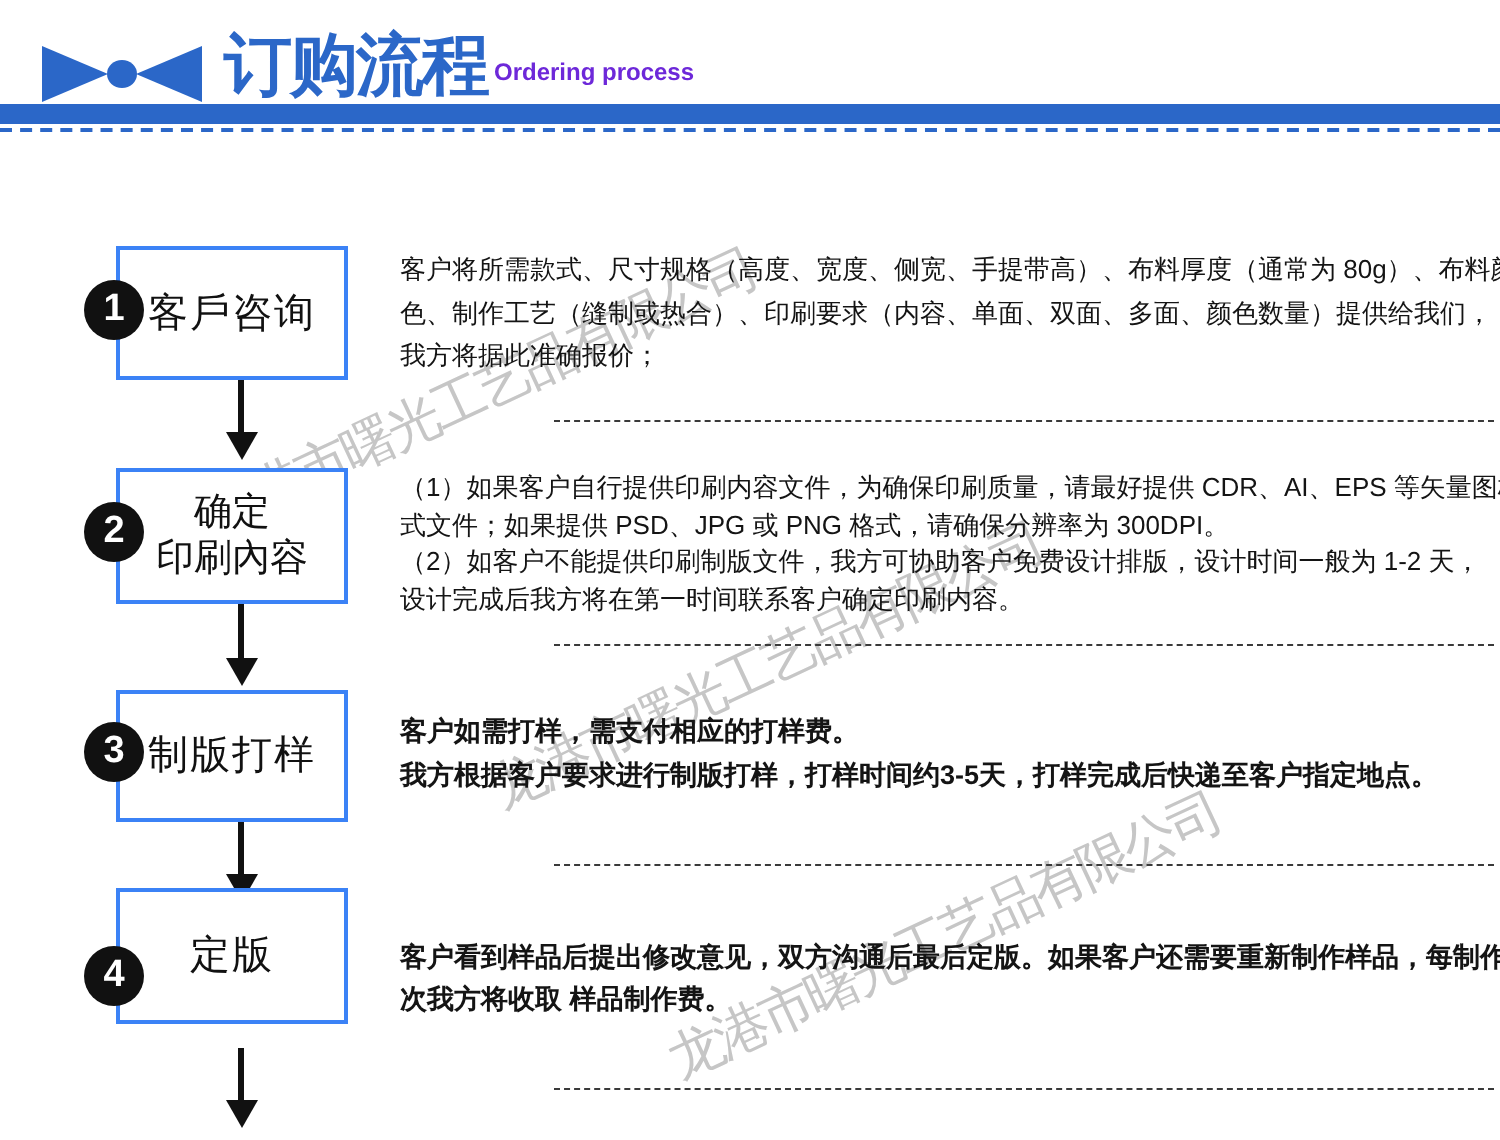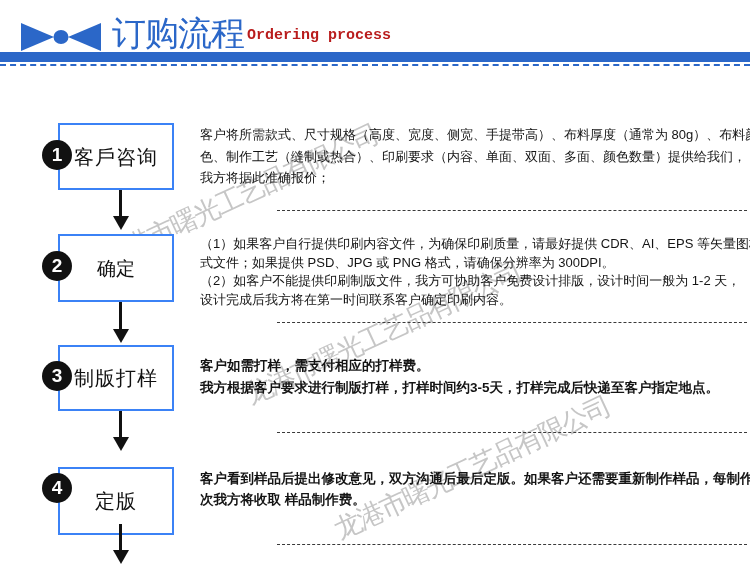--- a/index.html
+++ b/index.html
@@ -13,42 +13,42 @@
     white-space:nowrap;transform:translate(-50%,-50%) rotate(-25deg);
     user-select:none;pointer-events:none;
   }
   .wm-a{left:240px;top:196px;}
   .wm-b{left:383px;top:333px;}
   .wm-c{left:472px;top:468px;}
   
   .hdr-icon{position:absolute;left:21px;top:22px;width:80px;height:30px;z-index:1;}
   .hdr-title{
     position:absolute;left:112px;top:11px;z-index:1;
-    color:#2b67c8;font-size:34px;font-weight:normal;letter-spacing:-1px;line-height:44px;
+    color:#2b67c8;font-size:34px;font-weight:bold;letter-spacing:-1px;line-height:44px;
     white-space:nowrap;
   }
   .hdr-sub{
     position:absolute;left:247px;top:28px;z-index:1;
-    color:#b91c1c;font-size:15px;font-weight:bold;line-height:16px;
-    font-family:Liberation Mono, monospace;white-space:nowrap;
+    color:#6d28d9;font-size:12px;font-weight:bold;line-height:16px;
+    font-family:Liberation Sans, sans-serif;white-space:nowrap;
   }
   .hdr-bar{position:absolute;left:0;top:52px;width:750px;height:10px;background:#2b67c8;z-index:1;}
   .hdr-dash{position:absolute;left:0;top:64px;width:750px;height:0;border-top:2px dashed #2b67c8;z-index:1;}
   
   .fbox{
     position:absolute;left:58px;width:112px;background:#ffffff;border:2px solid #3b82f6;z-index:2;
     display:flex;flex-direction:column;justify-content:center;align-items:center;
     color:#111;text-align:center;
   }
   .fbox .bl1{font-size:20px;letter-spacing:1px;line-height:24px;}
   .fbox .bl2{font-size:19px;letter-spacing:0;line-height:23px;}
   .box1{top:123px;height:63px;}
   .box2{top:234px;height:64px;}
   .box3{top:345px;height:62px;text-align:right;}
-  .box4{top:467px;height:64px;}
+  .box4{top:444px;height:64px;}
   .num{
     position:absolute;left:42px;width:30px;height:30px;border-radius:50%;background:#111;z-index:3;
     color:#fff;font-size:19px;font-weight:bold;line-height:30px;text-align:center;
   }
   .num1{top:140px;} .num2{top:251px;} .num3{top:361px;} .num4{top:473px;}
   
   .arrow{position:absolute;left:112px;width:17px;z-index:2;display:flex;flex-direction:column;align-items:center;}
   .arrow .stem{width:3px;background:#111;}
   .arrow .head{width:0;height:0;border-left:8px solid transparent;border-right:8px solid transparent;border-top:14px solid #111;}
   .ar1{top:190px;} .ar1 .stem{height:26px;}
@@ -93,20 +93,21 @@
   </div>
 <div class="para p1">
   <div class="ln">客户将所需款式、尺寸规格（高度、宽度、侧宽、手提带高）、布料厚度（通常为 80g）、布料颜</div>
   <div class="ln">色、制作工艺（缝制或热合）、印刷要求（内容、单面、双面、多面、颜色数量）提供给我们，</div>
   <div class="ln">我方将据此准确报价；</div>
 </div>
 <div class="sep sep1"></div>
 
 <div class="fbox box2">
   <div class="bl2">确定</div>
+  <div class="bl2">印刷內容</div>
 </div>
 <div class="num num2">2</div>
 <div class="arrow ar2">
     <div class="stem"></div>
     <div class="head"></div>
   </div>
 <div class="para p2">
   <div class="ln">（1）如果客户自行提供印刷内容文件，为确保印刷质量，请最好提供 CDR、AI、EPS 等矢量图格</div>
   <div class="ln"> 式文件；如果提供 PSD、JPG 或 PNG 格式，请确保分辨率为 300DPI。</div>
   <div class="ln">（2）如客户不能提供印刷制版文件，我方可协助客户免费设计排版，设计时间一般为 1-2 天，</div>

